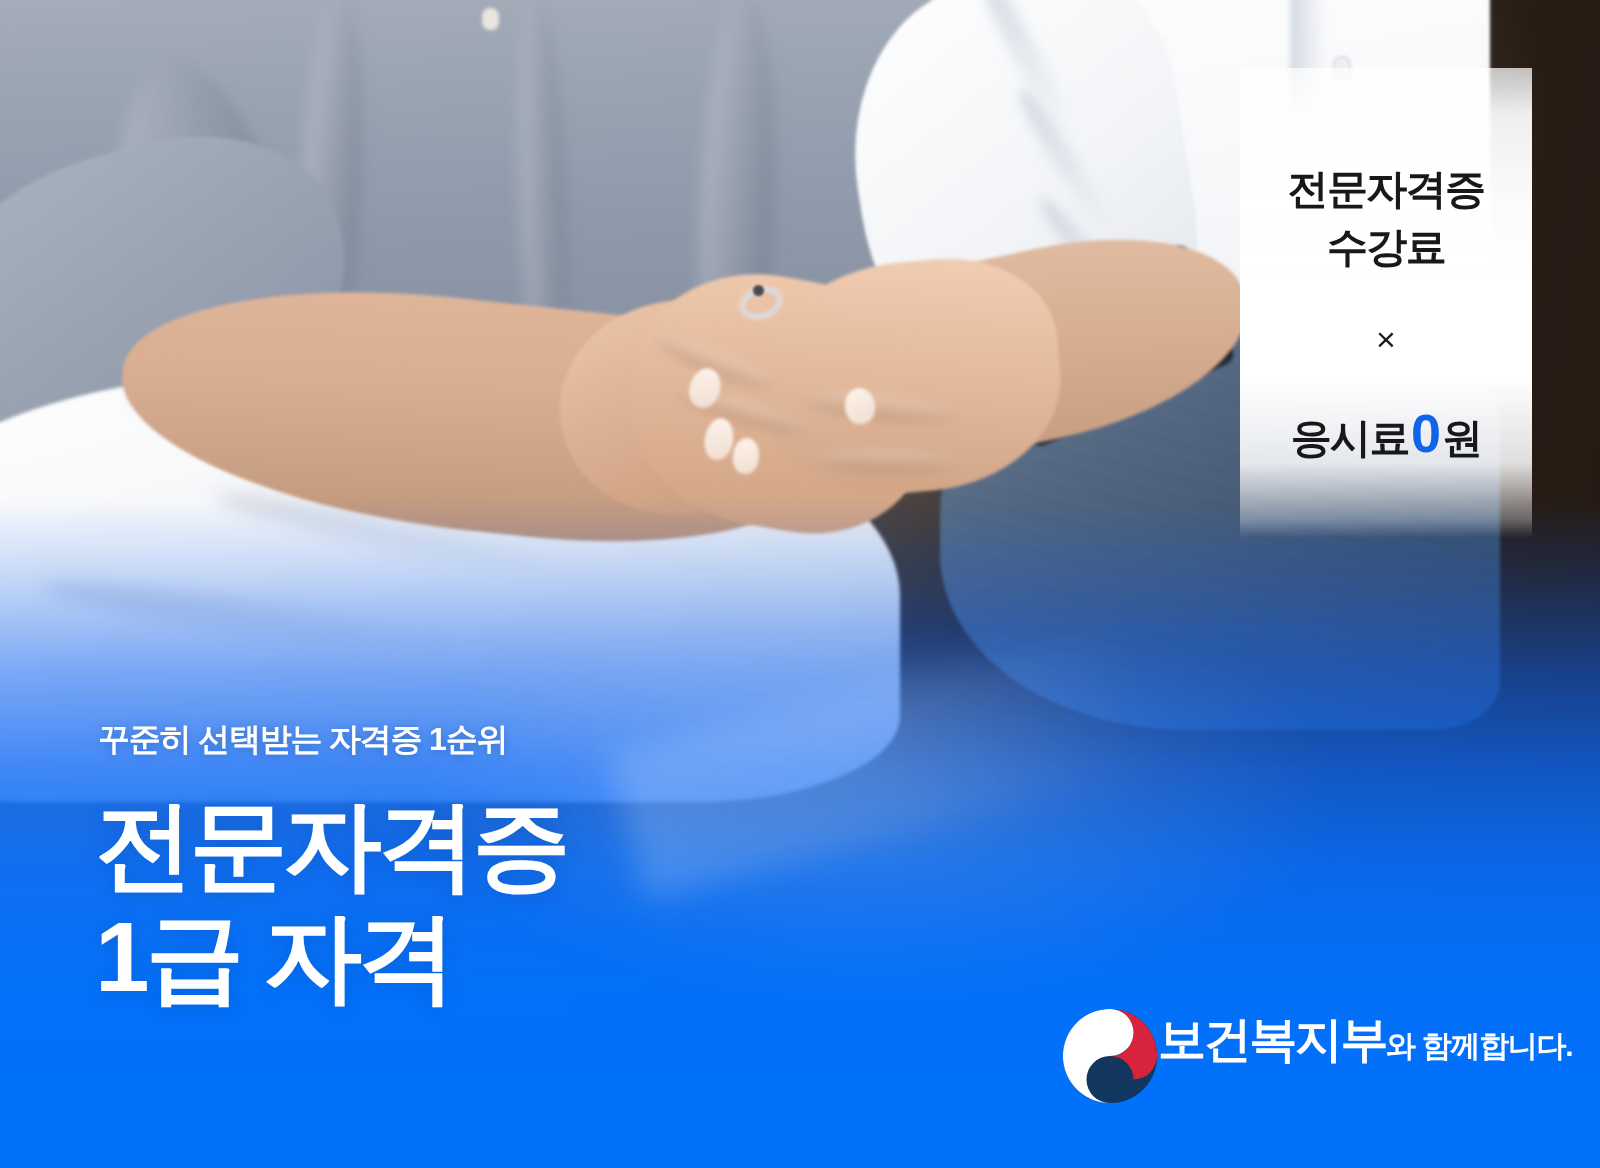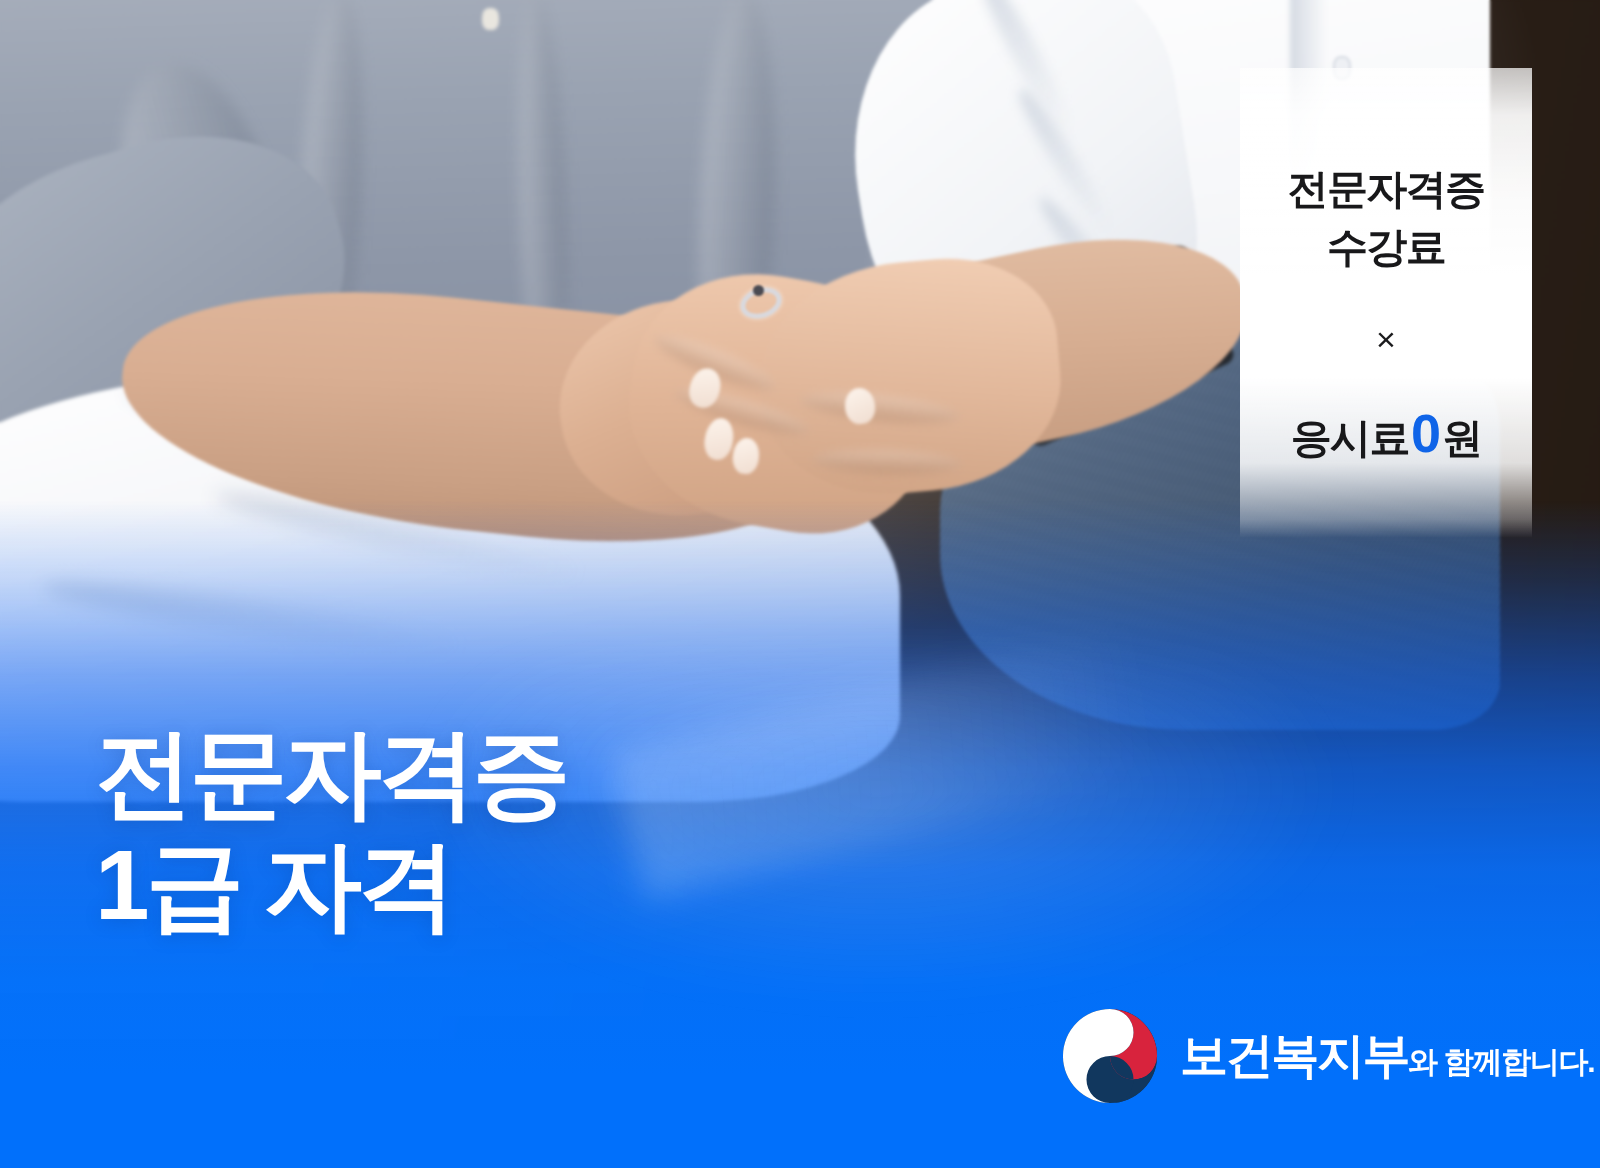--- a/index.html
+++ b/index.html
@@ -376,22 +376,20 @@
     text-shadow: 0 2px 18px rgba(6,48,124,.22);
     white-space: nowrap;
   }
 
   
   .ministry {
     position: absolute;
     left: 1062px;
     bottom: 64px;
     display: flex;
-    align-items: center;
-    gap: 22px;
     z-index: 5;
   }
   .emblem {
     position: relative;
     width: 96px;
     height: 96px;
     flex: 0 0 auto;
   }
   .emblem svg { display: block; width: 96px; height: 96px; }
   .ministry-text {
@@ -475,20 +473,21 @@
     <div class="badge-line">수강료</div>
     <div class="badge-times">×</div>
     <div class="badge-total">
       <span>응시료</span>
       <span class="badge-zero">0</span>
       <span>원</span>
     </div>
   </div>
 
   <div class="headline-block">
+    <p class="eyebrow">꾸준히 선택받는 자격증 1순위</p>
     <h1 class="headline">전문자격증</h1>
     <h1 class="headline">1급 자격</h1>
   </div>
 
   <div class="ministry">
     <div class="emblem">
       <svg viewBox="0 0 100 100" aria-hidden="true">
         <circle cx="50" cy="50" r="49" fill="#11375e"></circle>
         <path d="M99 50 A49 49 0 0 0 50 1 A33 33 0 0 1 83 34 A16 16 0 0 0 99 50 Z" fill="#11375e"></path>
         <path d="M50 1 A49 49 0 0 1 99 50 A24.5 24.5 0 0 1 50 50 A12.25 12.25 0 0 0 50 1 Z" fill="#d8233d"></path>

